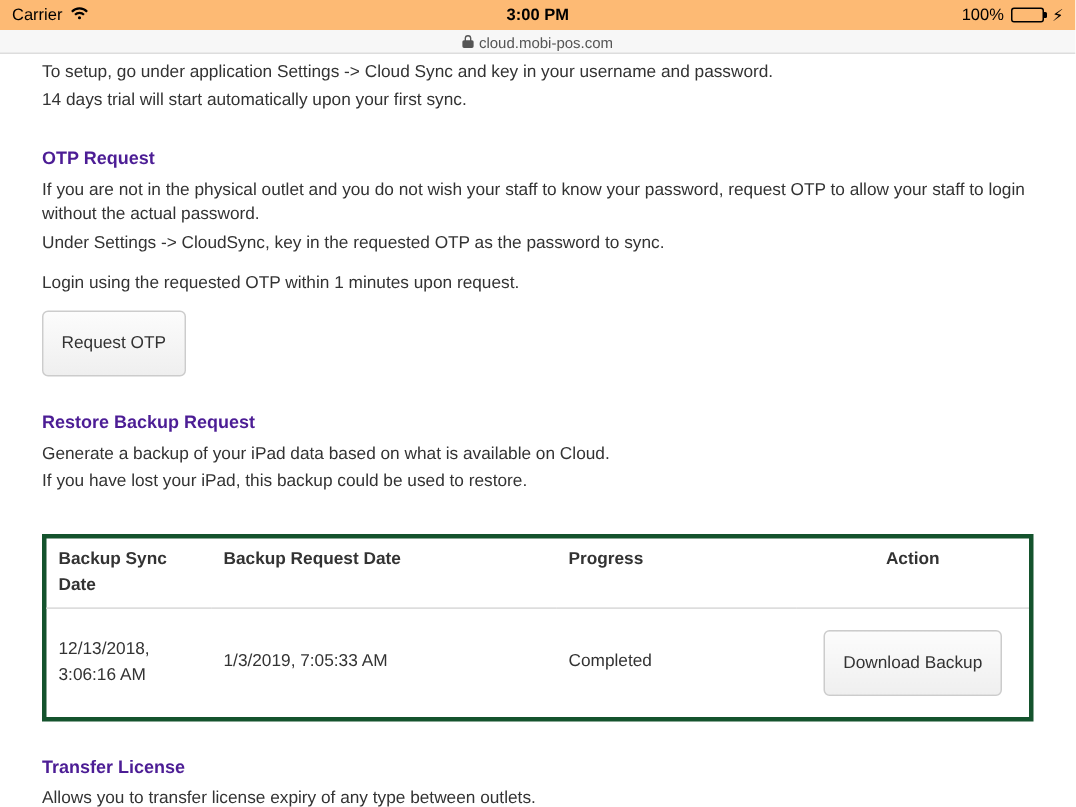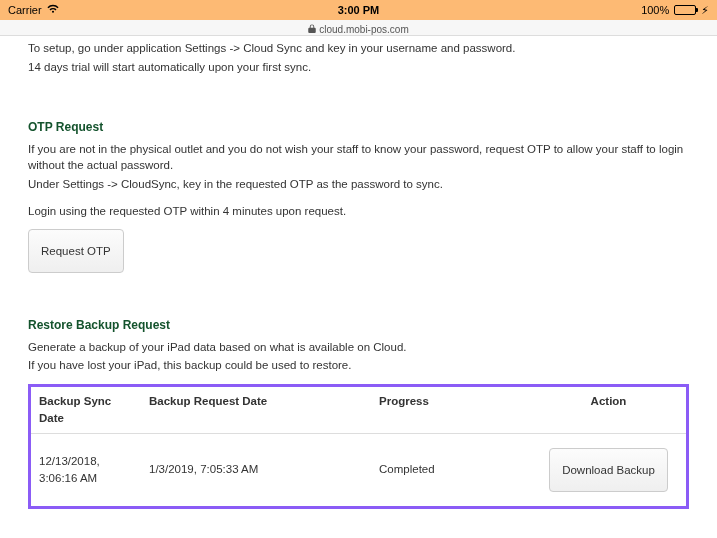--- a/index.html
+++ b/index.html
@@ -7,24 +7,24 @@
 .status-bar { height: 20px; background: #fdba74; display: flex; align-items: center; padding: 0 8px; font-size: 11px; color: #000; position: relative; }
 .status-left { display: flex; align-items: center; gap: 4px; }
 .status-center { position: absolute; left: 50%; transform: translateX(-50%); font-weight: 600; }
 .status-right { margin-left: auto; display: flex; align-items: center; gap: 5px; }
 .battery { width: 22px; height: 10px; border: 1px solid #000; border-radius: 2px; position: relative; display: inline-block; }
 .battery::after { content: ""; position: absolute; right: -3px; top: 2px; width: 2px; height: 4px; background: #000; border-radius: 0 1px 1px 0; }
 .battery-fill { background: #4cd964; height: 100%; width: 100%; border-radius: 1px; }
 .url-bar { height: 16px; background: #f7f7f7; display: flex; align-items: flex-end; justify-content: center; font-size: 10px; color: #555; border-bottom: 1px solid #ddd; gap: 3px; }
 .content { padding: 0 28px 20px 28px; font-size: 11.5px; color: #333; line-height: 1.45; }
 .section { margin-top: 22px; }
-.section h3 { font-size: 12px; font-weight: 700; margin-bottom: 4px; color: #14532d; margin-top: 44px; }
+.section h3 { font-size: 12px; font-weight: 700; margin-bottom: 4px; color: #4c1d95; }
 .section p { margin: 0 0 2px 0; color: #333; }
 .btn { display: inline-block; background: linear-gradient(#fcfcfc,#efefef); border: 1px solid #ccc; border-radius: 4px; padding: 15px 12px; font-size: 11.5px; color: #333; margin-top: 8px; cursor: pointer; }
-.table-wrap { border: 3px solid #8b5cf6; margin-top: 10px; padding: 0; }
+.table-wrap { border: 3px solid #14532d; margin-top: 26px; padding: 0; }
 table { width: 100%; border-collapse: collapse; font-size: 11.5px; }
 th { text-align: left; font-weight: 700; padding: 6px 8px; border-bottom: 1px solid #ddd; vertical-align: top; }
 td { padding: 14px 8px; vertical-align: middle; }
 th:nth-child(1), td:nth-child(1) { width: 110px; }
 th:nth-child(2), td:nth-child(2) { width: 230px; }
 th:nth-child(3), td:nth-child(3) { width: 160px; }
 th:nth-child(4), td:nth-child(4) { text-align: center; }
 .intro p { margin: 0 0 2px 0; }
 .wifi-icon svg { width: 14px; height: 10px; }
 .lock-icon svg { width: 8px; height: 9px; }
@@ -63,21 +63,21 @@
 
   <div class="intro" style="margin-top:4px;">
     <p>To setup, go under application Settings -&gt; Cloud Sync and key in your username and password.</p>
     <p>14 days trial will start automatically upon your first sync.</p>
   </div>
 
   <div class="section">
     <h3>OTP Request</h3>
     <p>If you are not in the physical outlet and you do not wish your staff to know your password, request OTP to allow your staff to login without the actual password.</p>
     <p>Under Settings -&gt; CloudSync, key in the requested OTP as the password to sync.</p>
-    <p style="margin-top:10px;">Login using the requested OTP within 4 minutes upon request.</p>
+    <p style="margin-top:10px;">Login using the requested OTP within 1 minutes upon request.</p>
     <button class="btn">Request OTP</button>
   </div>
 
   <div class="section">
     <h3>Restore Backup Request</h3>
     <p>Generate a backup of your iPad data based on what is available on Cloud.</p>
     <p>If you have lost your iPad, this backup could be used to restore.</p>
 
     <div class="table-wrap">
       <table>

